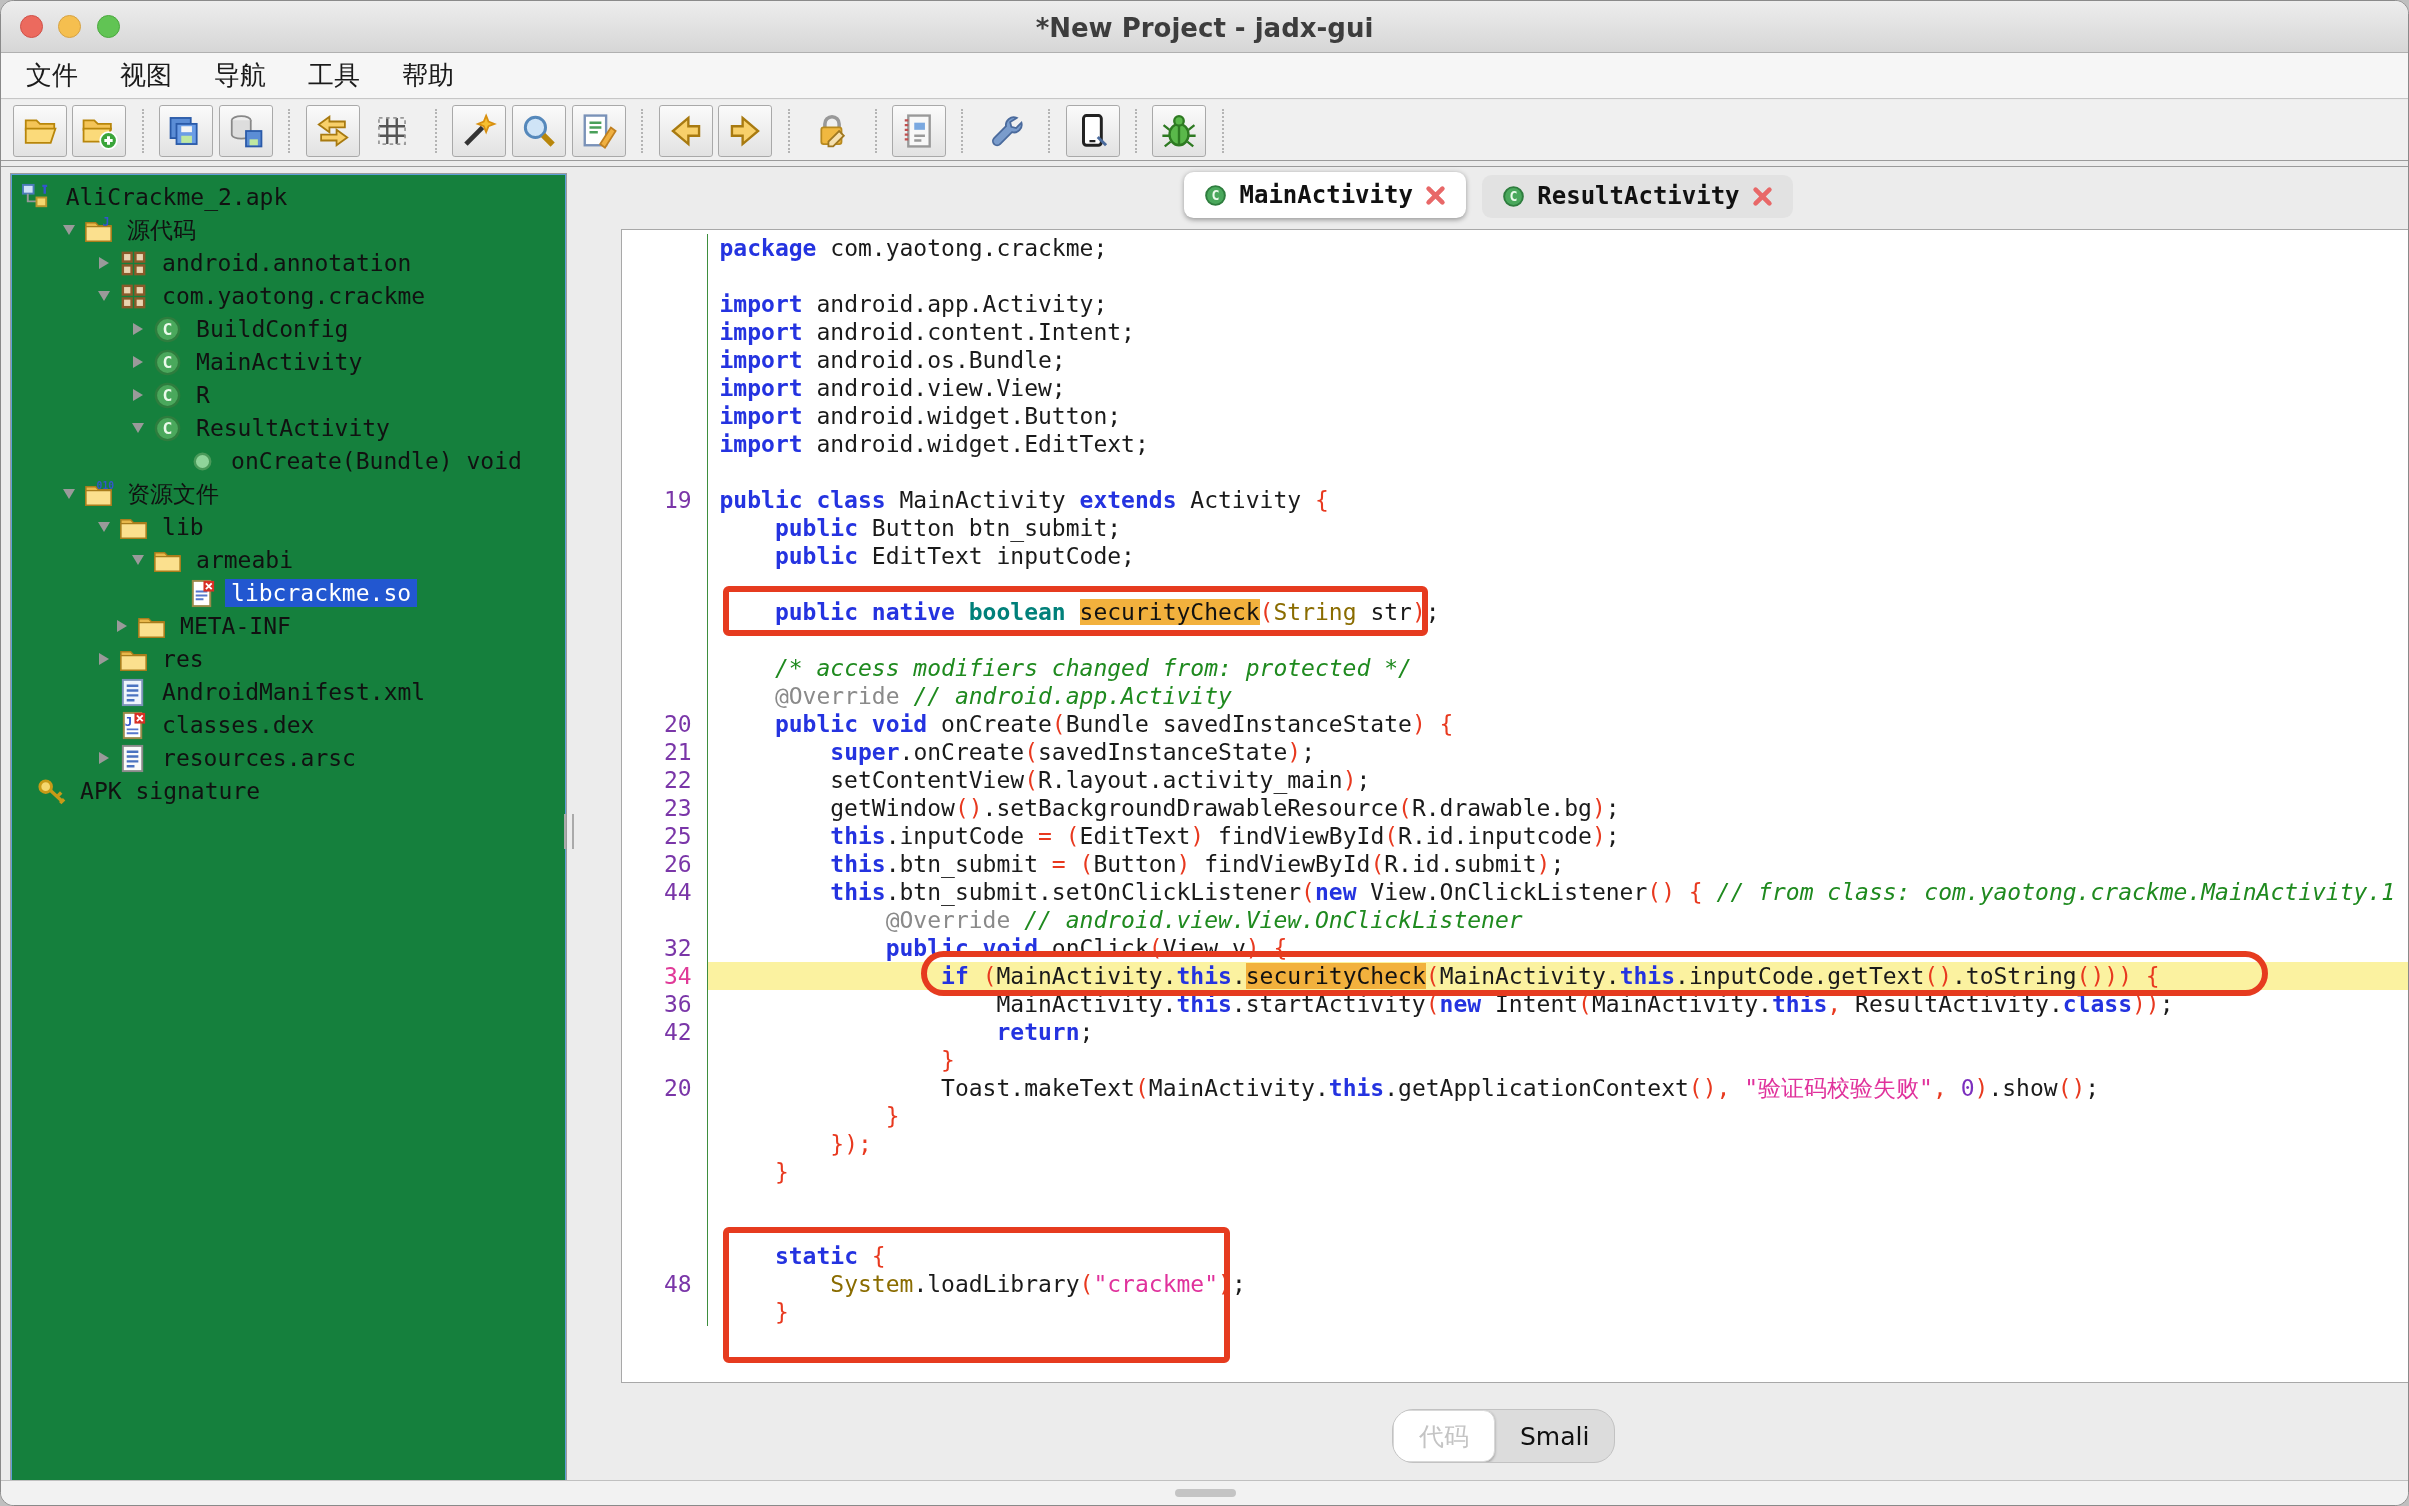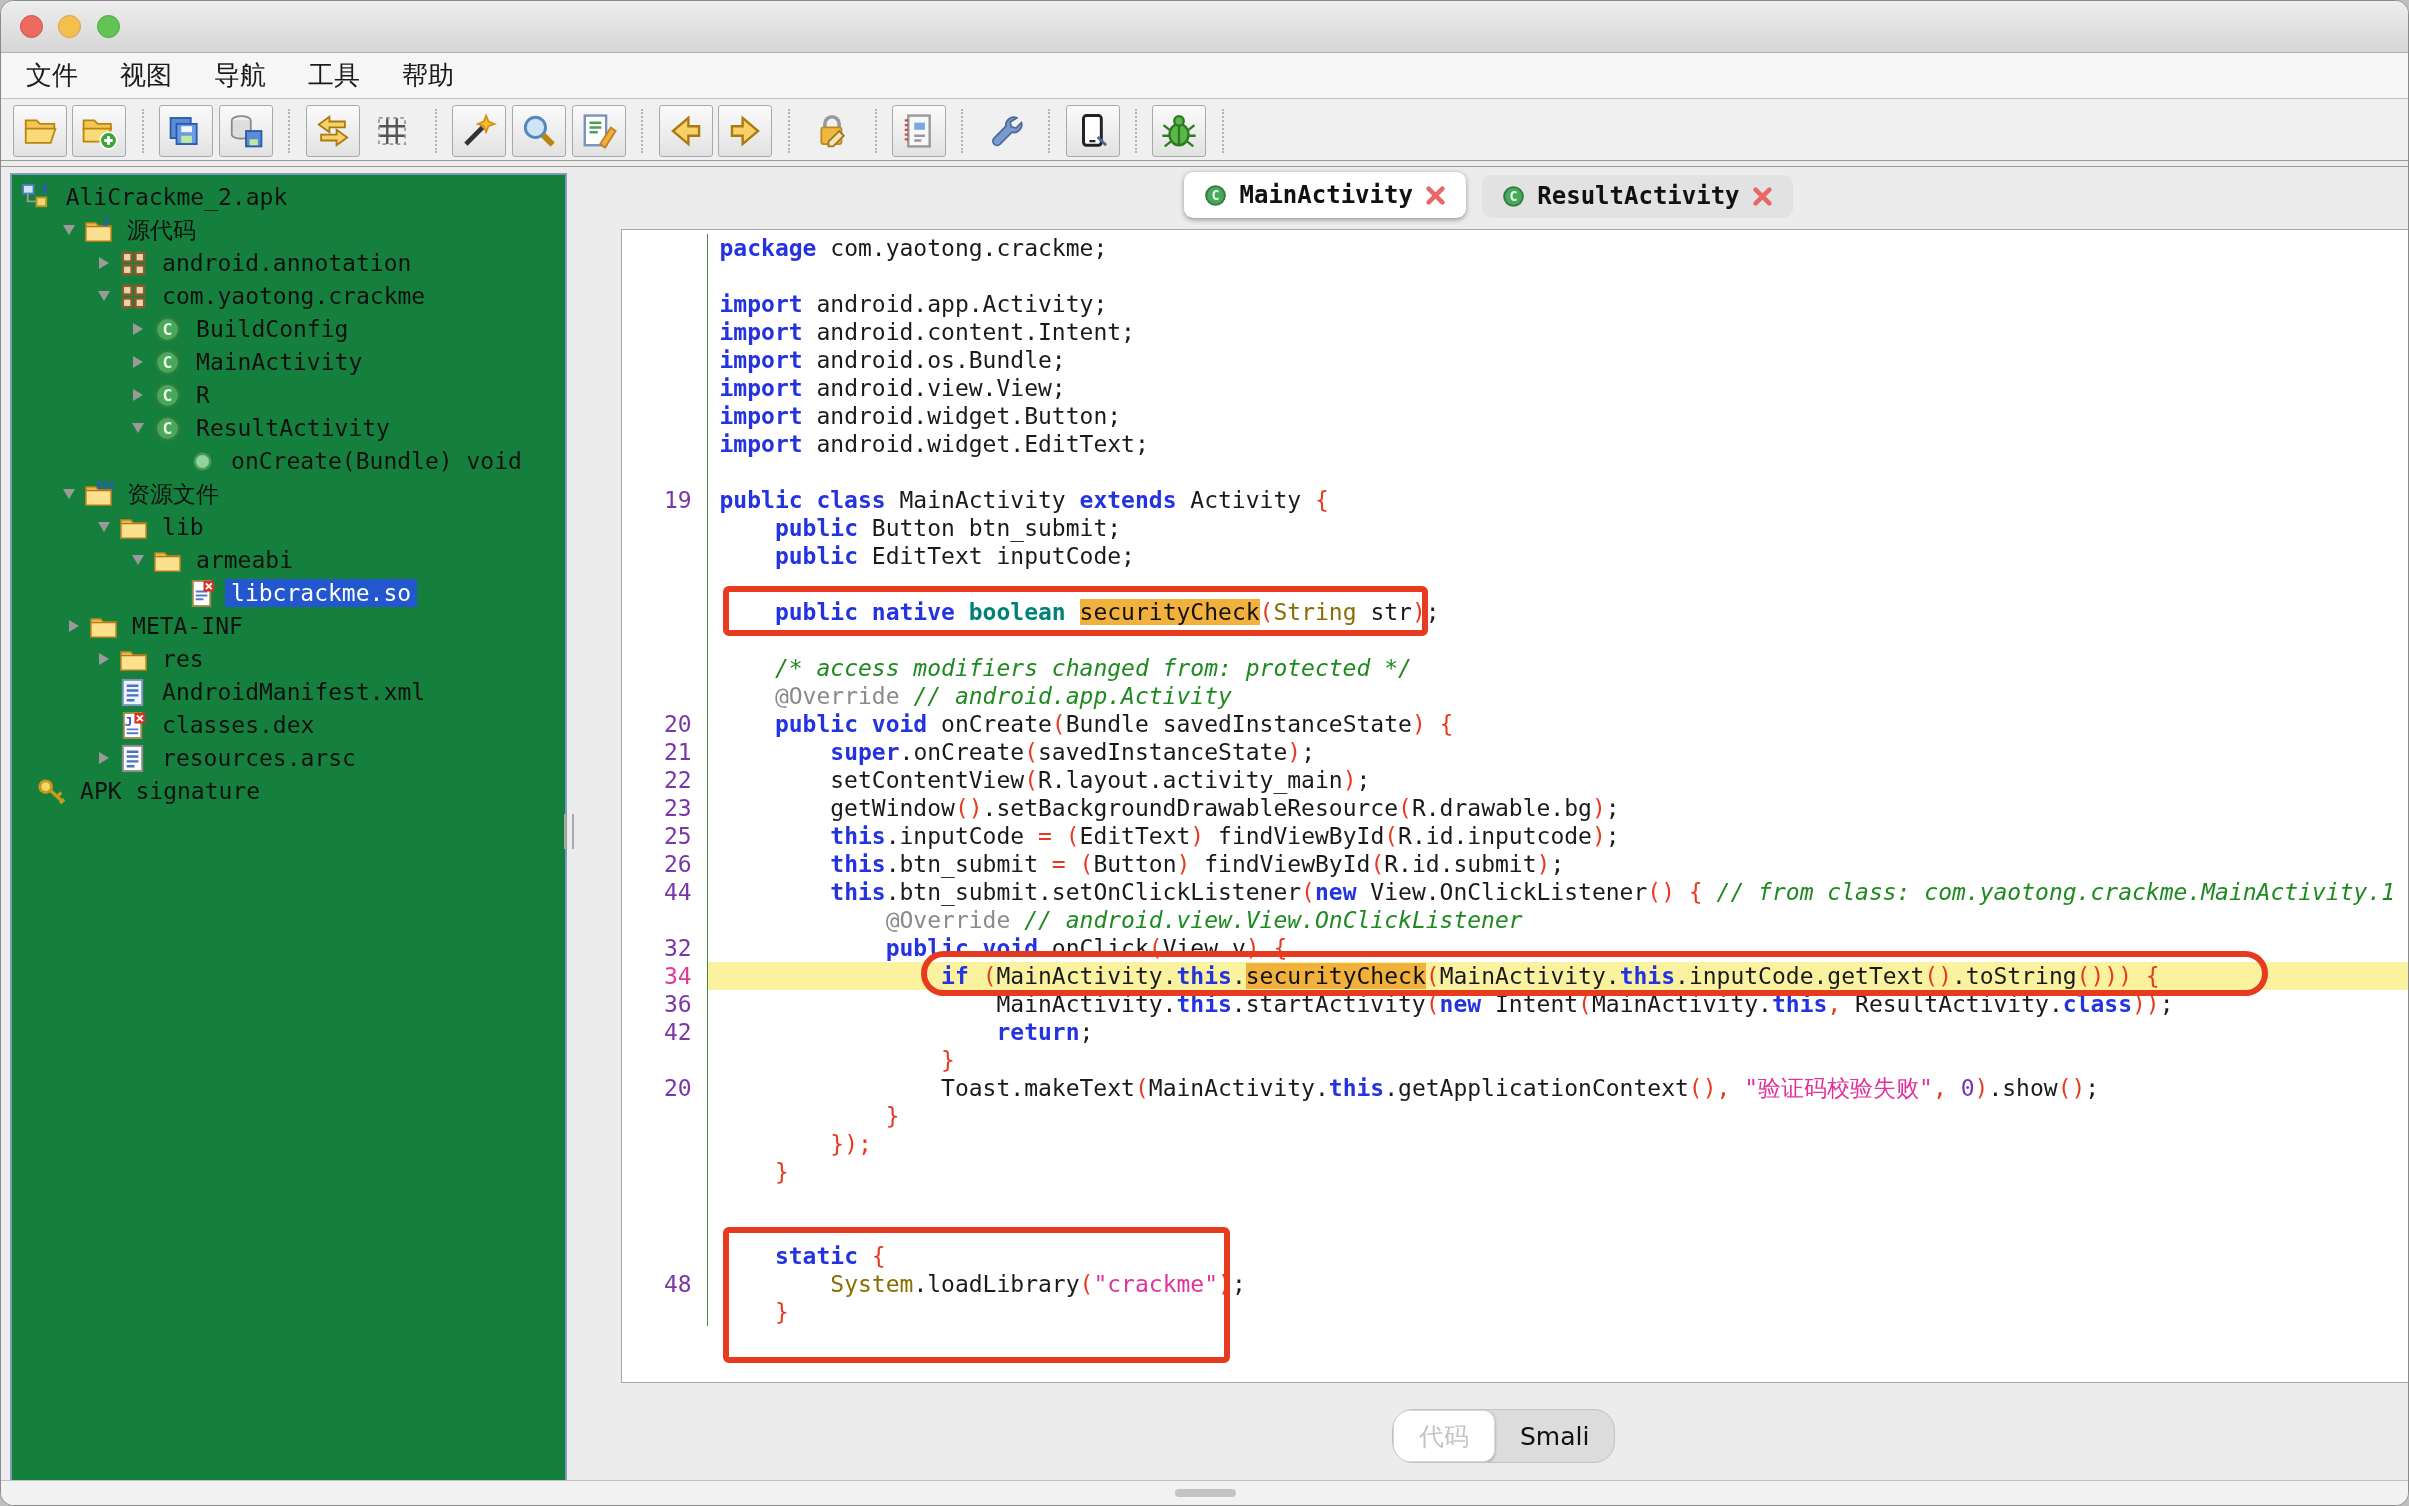--- a/index.html
+++ b/index.html
@@ -99,20 +99,21 @@
 <body>
 
 <div class="window">
 
   <div class="titlebar">
     <div class="lights">
       <div class="light red"></div>
       <div class="light yellow"></div>
       <div class="light green"></div>
     </div>
+    <div class="title">*New Project - jadx-gui</div>
   </div>
 
   <div class="menubar">
       <div class="menu-item">文件</div>
       <div class="menu-item">视图</div>
       <div class="menu-item">导航</div>
       <div class="menu-item">工具</div>
       <div class="menu-item">帮助</div>
     </div>
 
@@ -329,21 +330,21 @@
       <div class="trow" style="padding-left: 113px;"><span class="chev"><span class="c-down"></span></span><span class="ticon"><svg viewBox="0 0 32 32" xmlns="http://www.w3.org/2000/svg">
             <path d="M3 8h10l3 3h13v16H3z" fill="#e8b84b" stroke="#a97d1c" stroke-width="1.5"></path>
             <path d="M3 12h26v15H3z" fill="#fbe08e" stroke="#a97d1c" stroke-width="1.5"></path>
           </svg></span><span class="tlabel">armeabi</span></div>
       <div class="trow selected" style="padding-left: 148px;"><span class="chev"></span><span class="ticon"><svg viewBox="0 0 32 32" xmlns="http://www.w3.org/2000/svg">
             <rect x="6" y="3" width="18" height="26" fill="#fff" stroke="#9a8a4a" stroke-width="2"></rect>
             <path d="M9 14h12M9 18h12M9 22h8" stroke="#5577cc" stroke-width="2"></path>
             <rect x="17" y="3" width="11" height="11" fill="#d93025"></rect>
             <path d="M19.5 5.5l6 6M25.5 5.5l-6 6" stroke="#fff" stroke-width="2"></path>
           </svg></span><span class="tlabel">libcrackme.so</span></div>
-      <div class="trow" style="padding-left: 49px;"><span class="chev"><span class="c-right"></span></span><span class="ticon"><svg viewBox="0 0 32 32" xmlns="http://www.w3.org/2000/svg">
+      <div class="trow" style="padding-left: 97px;"><span class="chev"><span class="c-right"></span></span><span class="ticon"><svg viewBox="0 0 32 32" xmlns="http://www.w3.org/2000/svg">
             <path d="M3 8h10l3 3h13v16H3z" fill="#e8b84b" stroke="#a97d1c" stroke-width="1.5"></path>
             <path d="M3 12h26v15H3z" fill="#fbe08e" stroke="#a97d1c" stroke-width="1.5"></path>
           </svg></span><span class="tlabel">META-INF</span></div>
       <div class="trow" style="padding-left: 79px;"><span class="chev"><span class="c-right"></span></span><span class="ticon"><svg viewBox="0 0 32 32" xmlns="http://www.w3.org/2000/svg">
             <path d="M3 8h10l3 3h13v16H3z" fill="#e8b84b" stroke="#a97d1c" stroke-width="1.5"></path>
             <path d="M3 12h26v15H3z" fill="#fbe08e" stroke="#a97d1c" stroke-width="1.5"></path>
           </svg></span><span class="tlabel">res</span></div>
       <div class="trow" style="padding-left: 79px;"><span class="chev"></span><span class="ticon"><svg viewBox="0 0 32 32" xmlns="http://www.w3.org/2000/svg">
             <rect x="5" y="3" width="20" height="26" fill="#eef4fc" stroke="#7a92b8" stroke-width="2"></rect>
             <path d="M9 9h12M9 14h12M9 19h12M9 24h8" stroke="#4a72c0" stroke-width="2.5"></path>

